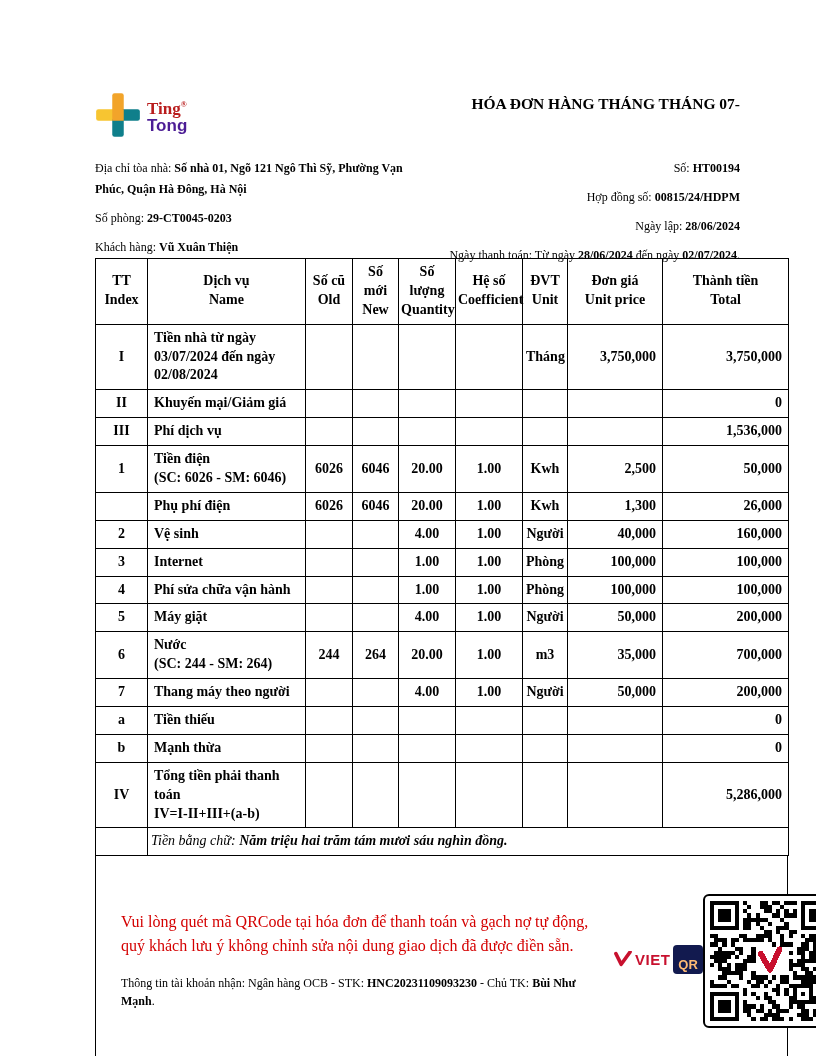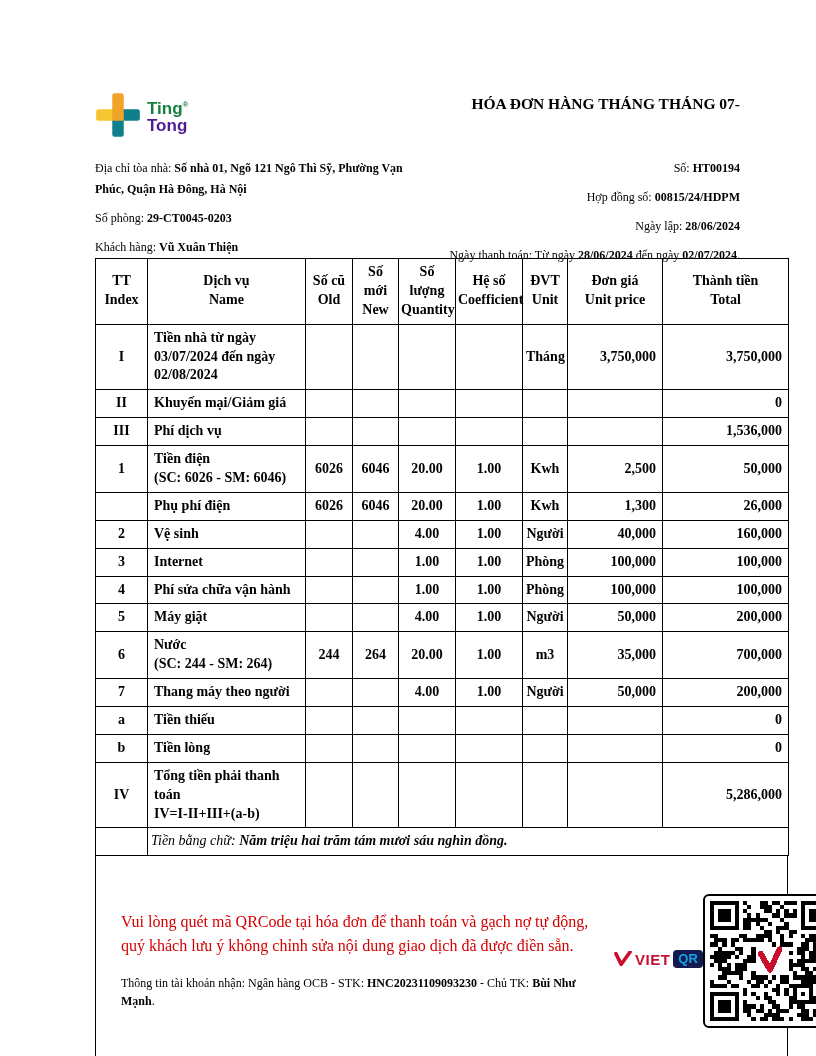--- a/index.html
+++ b/index.html
@@ -10,21 +10,21 @@
     background: #fff;
     font-family: "Liberation Serif", serif;
     color: #000;
     overflow: hidden;
   }
   .b { font-weight: bold; }
 
   
   .logo { position: absolute; left: 95px; top: 92px; display: flex; align-items: center; }
   .logo-text { margin-left: 6px; font-family: "Liberation Sans", sans-serif; font-weight: bold; font-size: 17px; line-height: 17px; }
-  .lt-top  { color: #15803d; }
+  .lt-top  { color: #b91c1c; font-family: Liberation Serif, serif; }
   .lt-bottom { color: #4c1d95; }
   .reg { font-size: 8px; vertical-align: super; }
 
   
   .title {
     position: absolute; top: 94px; left: 440px; width: 300px;
     text-align: right; font-weight: bold; font-size: 15.5px; line-height: 20px;
   }
 
   
@@ -51,22 +51,22 @@
   
   .paybox { border: 1px solid #000; margin-top: -1px; height: 202px; display: flex; }
   .pay-left { flex: 1; padding: 54px 18px 0 25px; }
   .red-note { color: #D40000; font-size: 16px; line-height: 1.5; margin: 0 0 16px 0; width: 475px; }
   .acct { font-size: 12px; line-height: 1.5; margin: 0; width: 475px; }
   .pay-right { width: 178px; margin-right: 22px; padding-top: 8px;
                display: flex; flex-direction: row; align-items: center; }
   .vietqr { display: flex; align-items: center; gap: 3px; height: 24px; margin-bottom: 4px;
             font-family: "Liberation Sans", sans-serif; }
   .vq-viet { color: #C8102E; font-weight: bold; font-size: 15px; letter-spacing: .5px; }
-  .vq-qr   { background: #121A4F; color: #0ea5e9; font-weight: bold; font-size: 13px;
-             padding: 1px 5px 2px 5px; border-radius: 4px; }
+  .vq-qr   { background: #121A4F; color: #fdba74; font-weight: bold; font-size: 13px;
+             padding: 12px 5px 2px 5px; border-radius: 4px; }
   .qr-frame { border: 2px solid #000; border-radius: 6px; padding: 5px; background: #fff; line-height: 0; }
   .bank-logos { display: flex; align-items: center; gap: 18px; margin-top: 7px;
                 font-family: "Liberation Sans", sans-serif; }
   .napas-a { color: #1F2E5C; font-weight: bold; font-size: 13px; }
   .napas-b { color: #E8336D; font-weight: bold; font-size: 12px; margin-left: 2px; }
   .ocb { display: flex; align-items: center; gap: 4px; }
   .ocb-ring { width: 11px; height: 11px; border: 3px solid #00A651; border-radius: 50%; display: inline-block; }
   .ocb-t { color: #00A651; font-weight: bold; font-size: 13px; }
 
   .footer-note { margin-top: 32px; font-weight: bold; font-size: 13px; }
@@ -315,21 +315,21 @@
             <td class="c-center"></td>
             <td class="c-center"></td>
             <td class="c-center"></td>
             <td class="c-center"></td>
             <td class="c-right"></td>
             <td class="c-right">0</td>
           </tr>
           <tr>
             <td class="c-tt">b</td>
             <td class="c-name">
-              <div>Tiền lòng</div>
+              <div>Mạnh thừa</div>
             </td>
             <td class="c-center"></td>
             <td class="c-center"></td>
             <td class="c-center"></td>
             <td class="c-center"></td>
             <td class="c-center"></td>
             <td class="c-right"></td>
             <td class="c-right">0</td>
           </tr>
           <tr>

